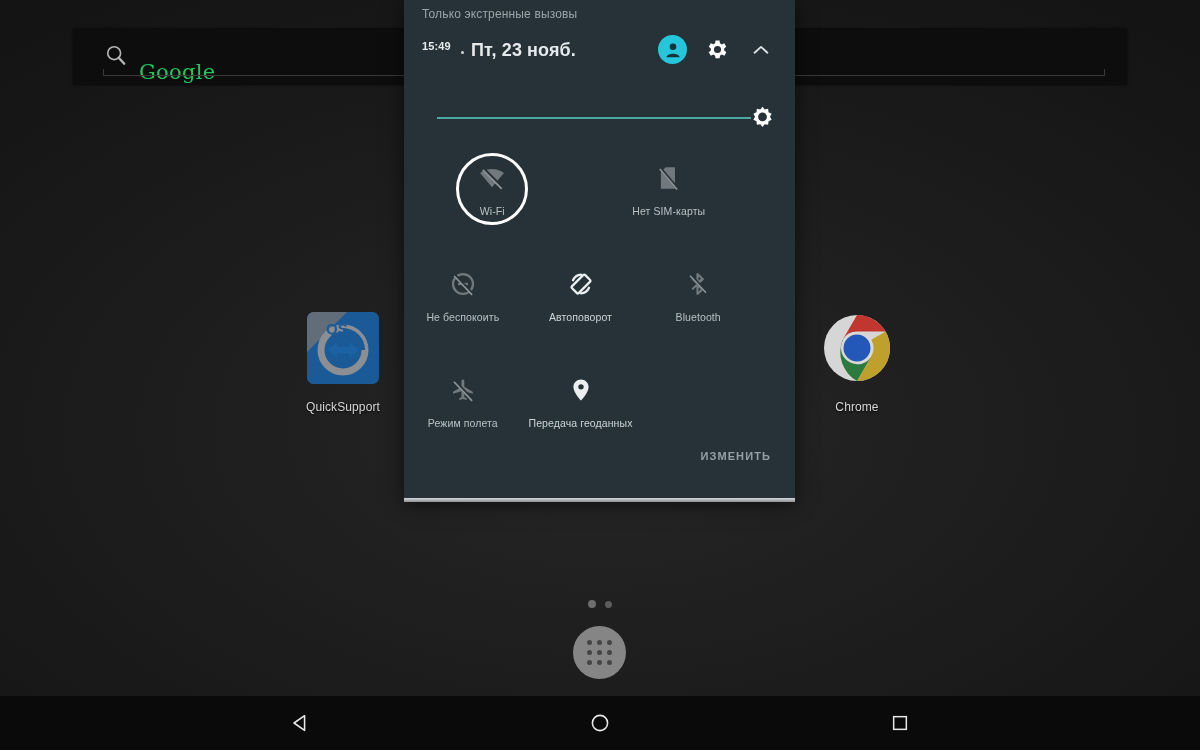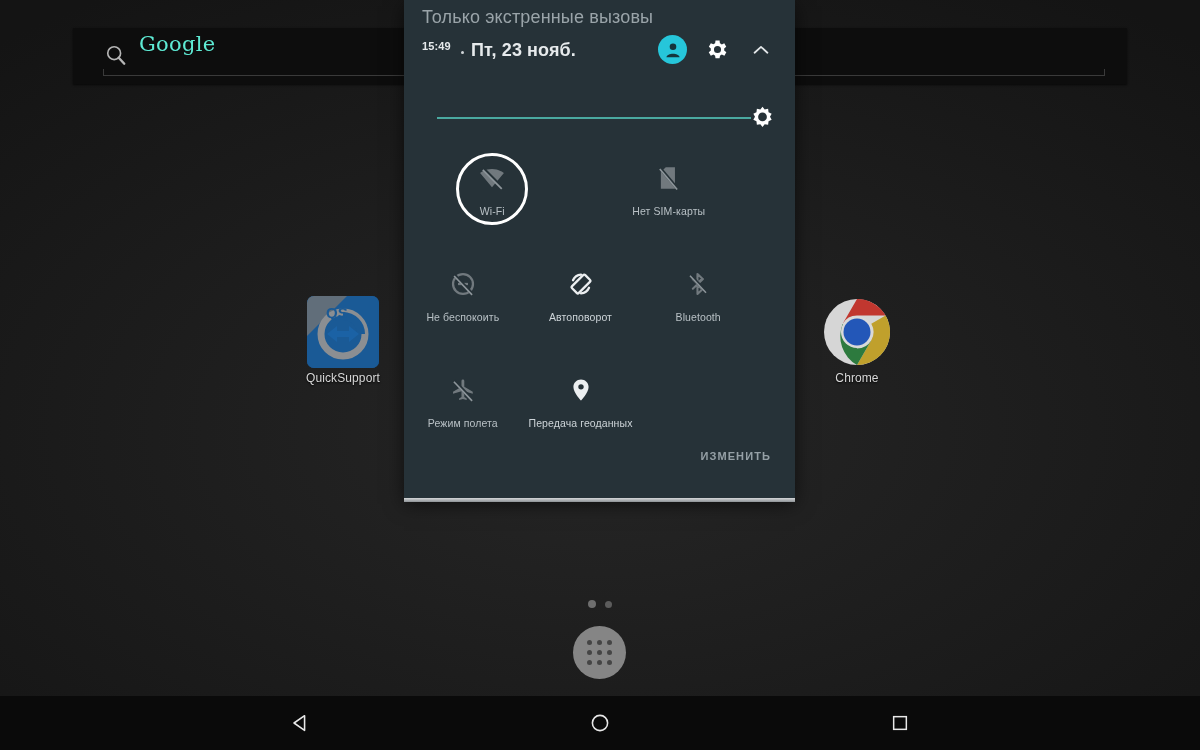--- a/index.html
+++ b/index.html
@@ -55,24 +55,24 @@
     position: absolute;
     left: 32px;
     top: 16px;
     width: 22px;
     height: 22px;
   }
   .search-icon svg { display:block; }
   .search-text {
     position: absolute;
     left: 66px;
-    top: 4px;
+    top: 32px;
     font-family: "DejaVu Serif", serif;
     font-size: 21px;
-    color: #5eead4;
+    color: #22c55e;
     letter-spacing: .3px;
   }
   .search-underline {
     position: absolute;
     left: 30px;
     right: 22px;
     bottom: 8px;
     height: 1px;
     background: #3a3a3a;
   }
@@ -93,21 +93,21 @@
 
   
   .app-icon {
     position: absolute;
     width: 120px;
     text-align: center;
   }
   .app-icon .glyph {
     width: 72px;
     height: 72px;
-    margin: 0 auto;
+    margin: 16px auto;
     position: relative;
   }
   .app-label {
     margin-top: 3px;
     font-size: 12px;
     color: #d8d8d8;
     text-shadow: 0 1px 2px rgba(0,0,0,.9);
     letter-spacing: .1px;
   }
   #app-quicksupport { left: 283px; top: 296px; }
@@ -203,21 +203,21 @@
     left: 0; right: 0;
     bottom: -4px;
     height: 4px;
     background: linear-gradient(#d4d6d8, #8d9296);
   }
 
   .qs-carrier {
     position: absolute;
     left: 18px;
     top: 7px;
-    font-size: 18px;
+    font-size: 12px;
     color: #9aa4a9;
     letter-spacing: .15px;
   }
 
   .qs-header {
     position: absolute;
     left: 0; right: 0;
     top: 34px;
     height: 34px;
   }

